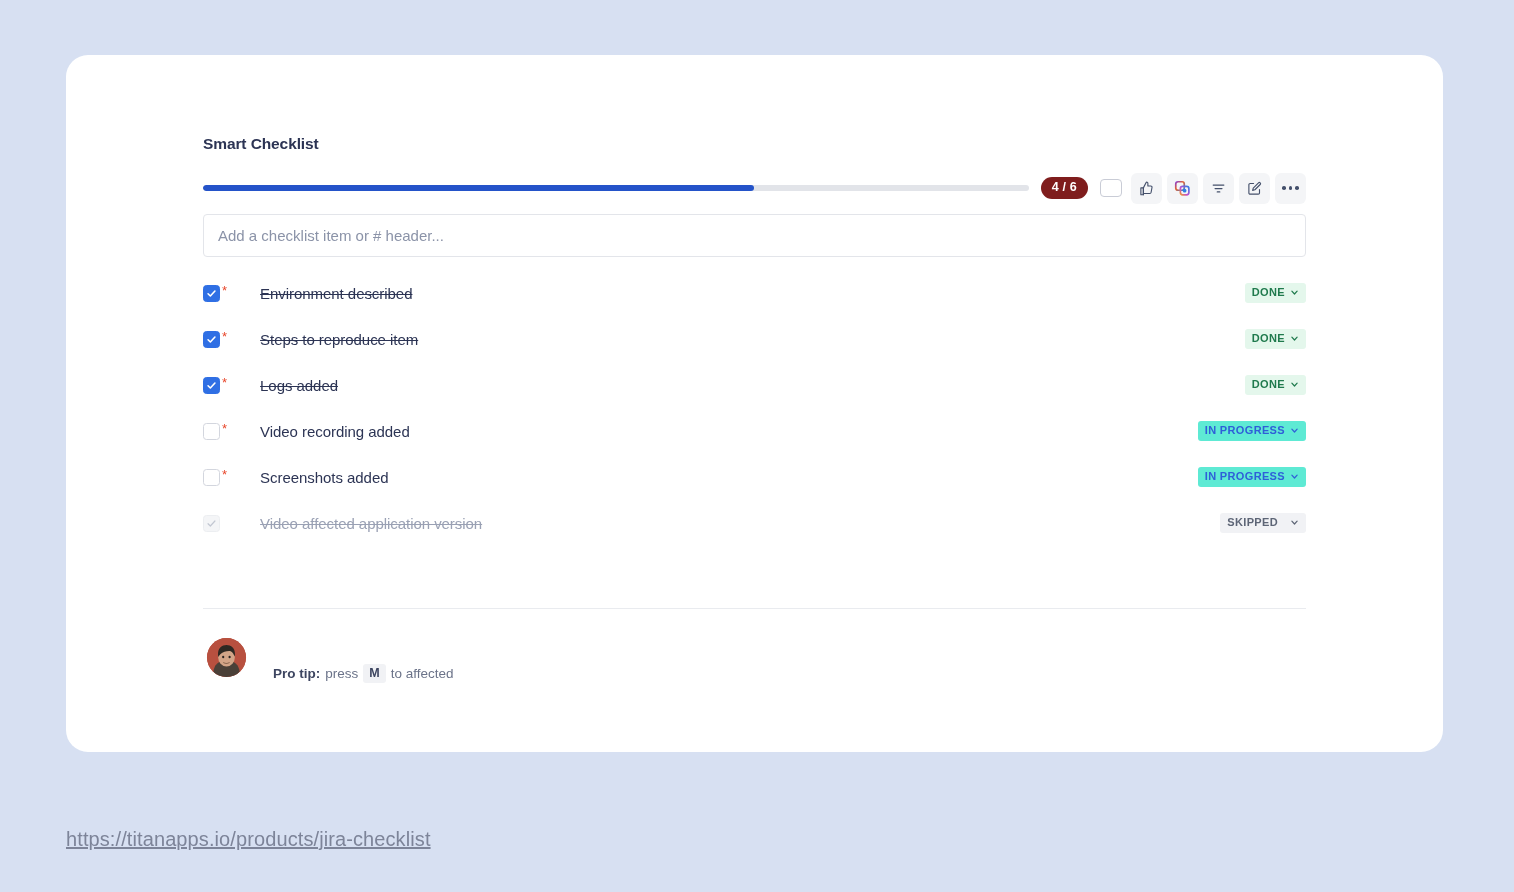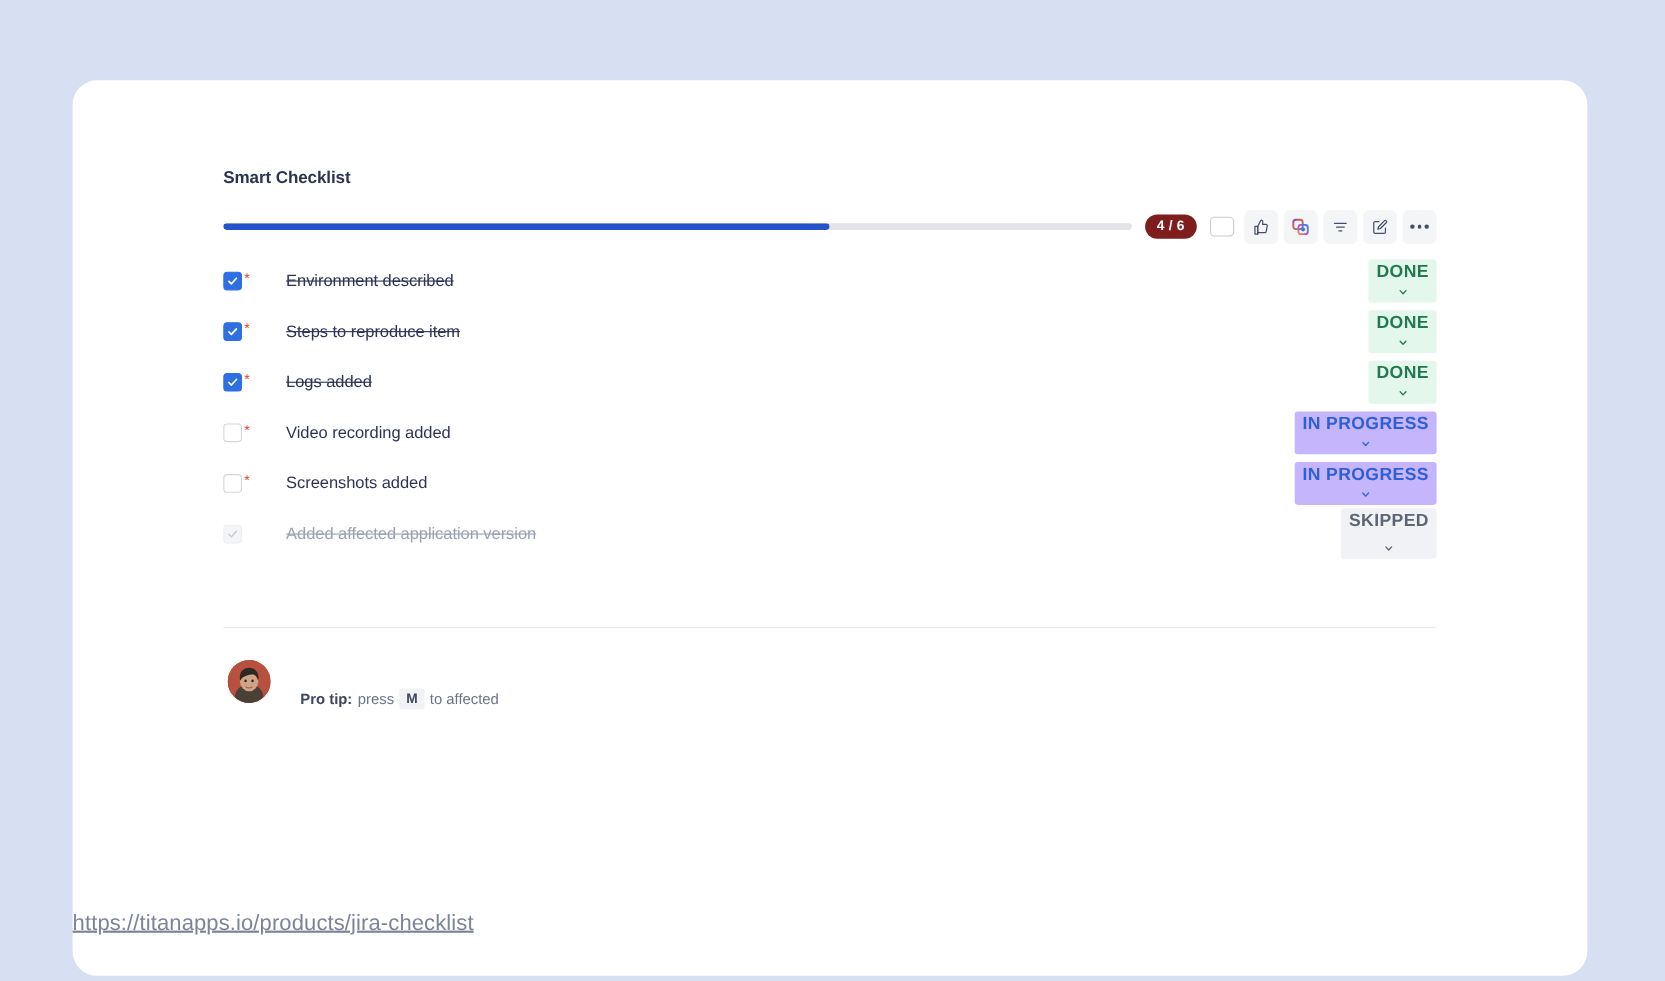--- a/index.html
+++ b/index.html
@@ -14,23 +14,23 @@
   body {
     background: #d7e0f2;
     font-family: "Liberation Sans", "DejaVu Sans", sans-serif;
     -webkit-font-smoothing: antialiased;
   }
 
   
   .card {
     position: absolute;
     left: 66px;
-    top: 73px;
+    top: 55px;
     width: 1377px;
-    height: 814px;
+    height: 697px;
     background: #ffffff;
     border-radius: 22px;
   }
 
   .card-inner {
     position: absolute;
     left: 137px;
     top: 80px;
     width: 1103px;
   }
@@ -176,35 +176,34 @@
   }
   .item-label.struck {
     text-decoration: line-through;
     text-decoration-thickness: 1px;
   }
   .item-label.muted { color: #9aa1b4; }
 
   .spacer { flex: 1; }
 
   .status {
-    font-size: 16px;
+    font-size: 11px;
     font-weight: bold;
     letter-spacing: 0.35px;
     border-radius: 3px;
     padding: 4px 7px 5px 7px;
     display: flex;
     align-items: center;
     gap: 5px;
     cursor: pointer;
     white-space: nowrap;
     line-height: 1;
-    flex-direction: column;
   }
   .status.done      { background: #e4f7ec; color: #1f7a4d; }
-  .status.progress  { background: #c4b5fd; color: #2f5fd8; justify-content: space-between; }
+  .status.progress  { background: #5eead4; color: #2f5fd8; justify-content: space-between; }
   .status.skipped   { background: #f1f2f5; color: #5d6576; gap: 12px; }
 
   .chev { display: block; }
 
   
   .divider {
     height: 1px;
     background: #e9ebef;
     margin-top: 62px;
   }
@@ -343,20 +342,21 @@
       <button class="tool-btn">
         <span class="dots">
           <span></span>
             <span></span>
             <span></span>
         </span>
       </button>
     </div>
 
     
+    <input class="add-item-input" type="text" placeholder="Add a checklist item or # header..." style="">
 
     
     <div class="items" id="items-container">
         <div class="item-row">
           <div class="cb checked">
             <svg class="tick" width="11" height="11" viewBox="0 0 24 24" fill="none" stroke="#ffffff" stroke-width="3.4" stroke-linecap="round" stroke-linejoin="round">
               <polyline points="4.5,12.5 9.5,17.5 19.5,6.5"></polyline>
             </svg>
           </div>
           <span class="asterisk">*</span>
@@ -435,21 +435,21 @@
             </span>
           </span>
         </div>
         <div class="item-row">
           <div class="cb skipped">
             <svg class="tick" width="11" height="11" viewBox="0 0 24 24" fill="none" stroke="#c2c7d2" stroke-width="2.6" stroke-linecap="round" stroke-linejoin="round">
               <polyline points="4.5,12.5 9.5,17.5 19.5,6.5"></polyline>
             </svg>
           </div>
           <span class="asterisk hidden">*</span>
-          <span class="item-label struck muted">Added affected application version</span>
+          <span class="item-label struck muted">Video affected application version</span>
           <span class="spacer"></span>
           <span class="status skipped">
             <span>SKIPPED</span>
             <span>
               <svg class="chev" width="9" height="9" viewBox="0 0 24 24" fill="none" stroke="currentColor" stroke-width="3.2" stroke-linecap="round" stroke-linejoin="round">
                 <polyline points="5,8.5 12,16 19,8.5"></polyline>
               </svg>
             </span>
           </span>
         </div>

